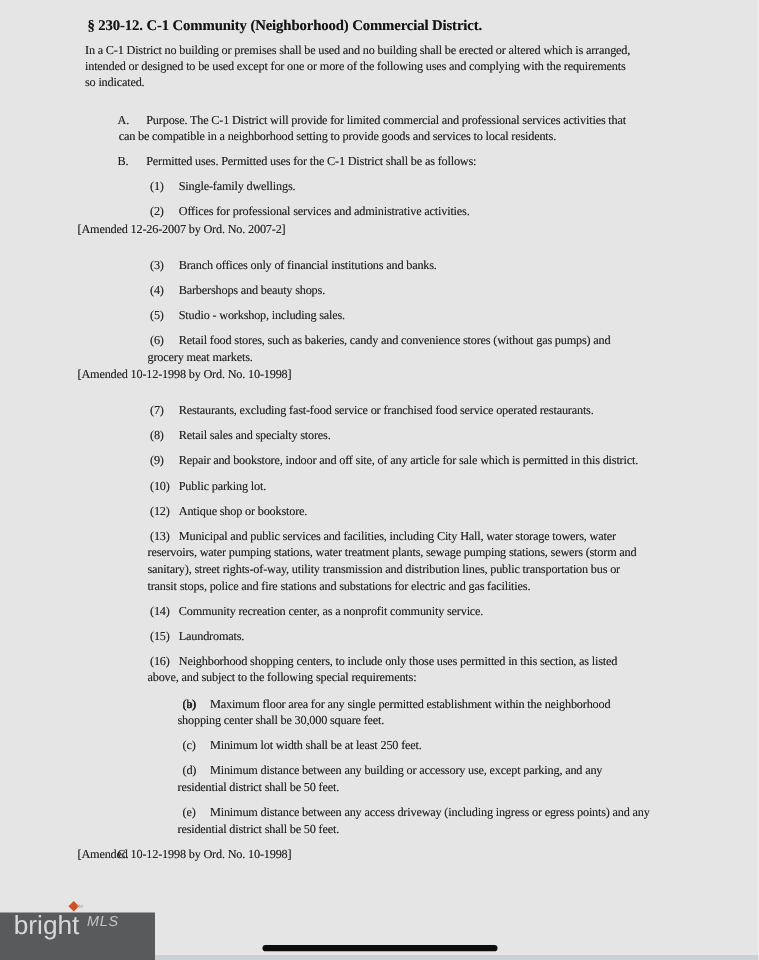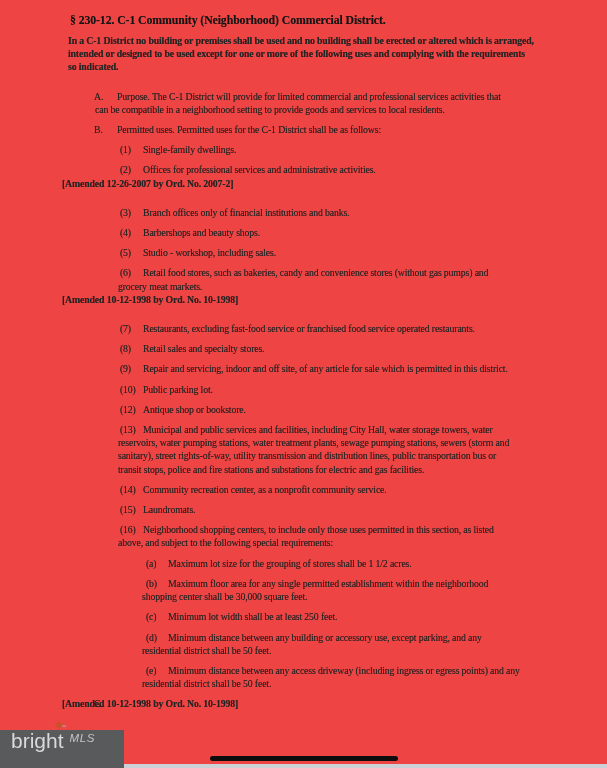--- a/index.html
+++ b/index.html
@@ -1,33 +1,33 @@
 <!DOCTYPE html>
 <html><head>
 <meta charset="utf-8">
 <style>
   html,body{margin:0;padding:0;background:#ffffff;}
   .page{
-    position:relative;width:607px;height:768px;background:#ef4444;overflow:hidden;
+    position:relative;width:607px;height:768px;background:#e5e5e5;overflow:hidden;
     font-family:"Liberation Serif","DejaVu Serif",serif;
     font-size:9.8px;line-height:13.2px;letter-spacing:-0.15px;color:#242424;
     text-shadow:0 0 .4px rgba(20,20,20,.45);
   }
   .title{margin:13px 10px 0 70px;font-size:11.8px;line-height:14px;letter-spacing:-0.1px;font-weight:bold;color:#141414;}
-  .intro{margin:7px 6px 16px 68px;white-space:pre-line;font-weight:bold;}
+  .intro{margin:7px 6px 16px 68px;white-space:pre-line;}
   .item{position:relative;margin-top:7px;}
   .item .label{position:absolute;top:0;}
   .lvl-letter{margin-left:95px;text-indent:22px;}
   .lvl-letter .label{left:-23px;}
   .lvl-num{margin-left:118px;text-indent:25px;}
   .lvl-num .label{left:-23px;}
   .lvl-sub{margin-left:142px;text-indent:26px;}
   .lvl-sub .label{left:-22px;}
   .after-amend{margin-top:16px;}
-  .amend{margin:0 6px 0 62px;font-weight:bold;}
+  .amend{margin:0 6px 0 62px;}
   .txt{white-space:pre-line;}
   .watermark{
     position:absolute;left:0;top:730px;width:124px;height:38px;background:#595a5c;z-index:5;
     display:flex;align-items:flex-start;padding-left:11px;box-sizing:border-box;
     font-family:"Liberation Sans","DejaVu Sans",sans-serif;text-shadow:none;letter-spacing:0;
   }
   .wm-brand{font-size:21px;color:#d8d9da;line-height:1;}
   .wm-spark{display:inline-block;width:6px;height:6px;background:#cf4f28;transform:rotate(45deg);position:relative;left:-8px;top:-8px;}
   .wm-tm{font-size:6px;color:#a7a8aa;position:relative;top:-9px;left:-9px;}
   .wm-suffix{font-size:11.5px;color:#c3c4c6;letter-spacing:.6px;position:relative;left:-6px;top:2px;font-style:italic;}
@@ -85,21 +85,21 @@
 
   <div class="item lvl-num after-amend">
     <span class="label">(7)</span><span class="txt">Restaurants, excluding fast-food service or franchised food service operated restaurants.</span>
   </div>
 
   <div class="item lvl-num">
     <span class="label">(8)</span><span class="txt">Retail sales and specialty stores.</span>
   </div>
 
   <div class="item lvl-num">
-    <span class="label">(9)</span><span class="txt">Repair and servicing, indoor and off site, of any article for sale which is permitted in this district.</span>
+    <span class="label">(9)</span><span class="txt">Repair and bookstore, indoor and off site, of any article for sale which is permitted in this district.</span>
   </div>
 
   <div class="item lvl-num">
     <span class="label">(10)</span><span class="txt">Public parking lot.</span>
   </div>
 
 
   <div class="item lvl-num">
     <span class="label">(12)</span><span class="txt">Antique shop or bookstore.</span>
   </div>
@@ -118,21 +118,21 @@
   <div class="item lvl-num">
     <span class="label">(15)</span><span class="txt">Laundromats.</span>
   </div>
 
   <div class="item lvl-num">
     <span class="label">(16)</span><span class="txt">Neighborhood shopping centers, to include only those uses permitted in this section, as listed
 above, and subject to the following special requirements:</span>
   </div>
 
   <div class="item lvl-sub">
-    <span class="label">(a)</span><span class="txt">Maximum lot size for the grouping of stores shall be 1 1/2 acres.</span>
+    <span class="label">(a)</span>
   </div>
 
   <div class="item lvl-sub">
     <span class="label">(b)</span><span class="txt">Maximum floor area for any single permitted establishment within the neighborhood
 shopping center shall be 30,000 square feet.</span>
   </div>
 
   <div class="item lvl-sub">
     <span class="label">(c)</span><span class="txt">Minimum lot width shall be at least 250 feet.</span>
   </div>

